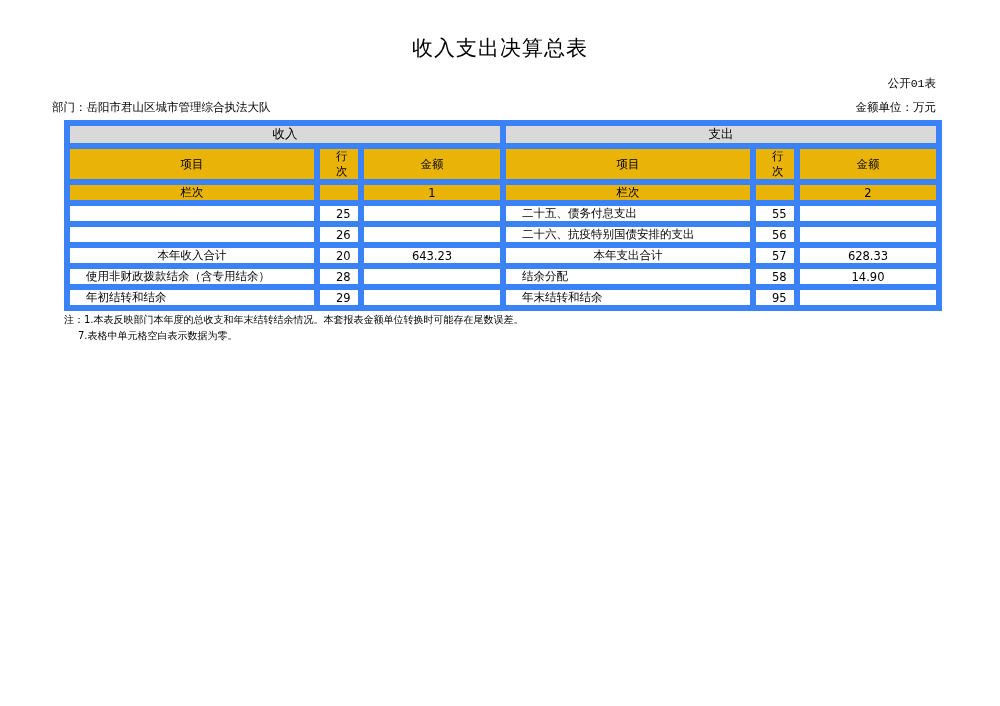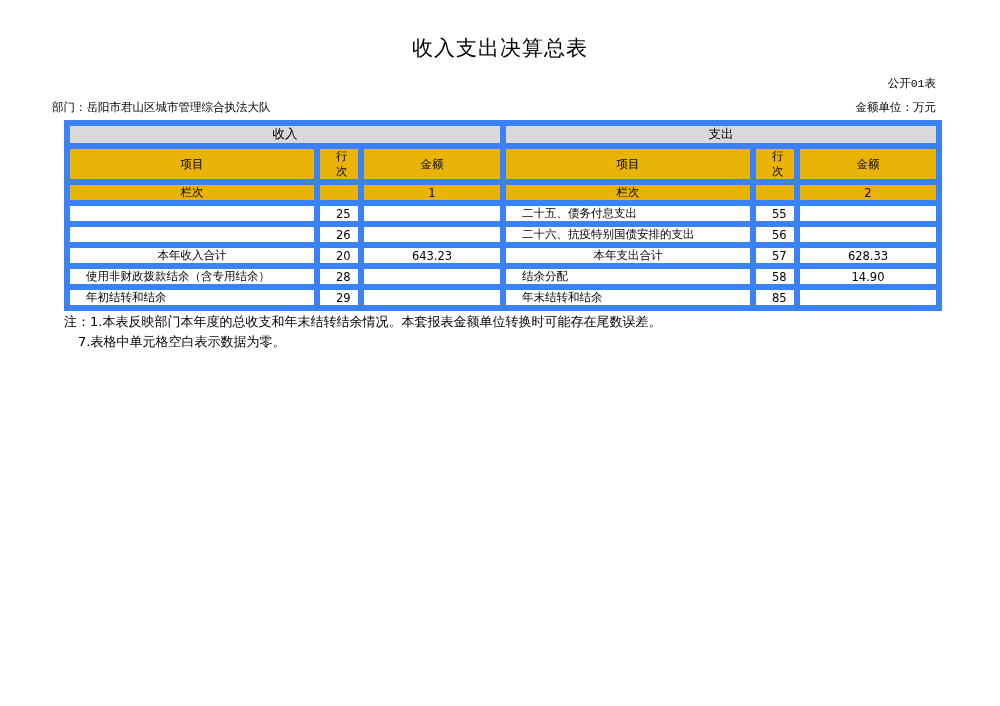--- a/index.html
+++ b/index.html
@@ -81,21 +81,21 @@
   .col-item   { width: 250px; }
   .col-line   { width: 44px;  text-align: center; }
   .col-amt    { width: 142px; }
   .center { text-align: center; margin-left: 24px; }
   .right  { text-align: center; padding-right: 6px; }
   .num { font-family: "DejaVu Sans", "Liberation Sans", sans-serif; }
   .notes {
     position: absolute;
     left: 64px;
     top: 296px;
-    font-size: 13px;
+    font-size: 10px;
     line-height: 1.55;
     font-family: "DejaVu Sans", "Liberation Sans", sans-serif;
   }
   .notes div:nth-child(2) { padding-left: 14px; }
 </style>
 </head>
 <body>
 
 <div class="page">
 
@@ -174,21 +174,21 @@
           <td>结余分配</td>
           <td class="center num">58</td>
           <td class="right num">14.90</td>
         </tr>
 
         <tr>
           <td>年初结转和结余</td>
           <td class="center num">29</td>
           <td class="right num"></td>
           <td>年末结转和结余</td>
-          <td class="center num">85</td>
+          <td class="center num">95</td>
           <td class="right num"></td>
         </tr>
 
       </tbody>
     </table>
   </div>
 
   <div class="notes">
     <div>注：1.本表反映部门本年度的总收支和年末结转结余情况。本套报表金额单位转换时可能存在尾数误差。</div>
     <div>7.表格中单元格空白表示数据为零。</div>

